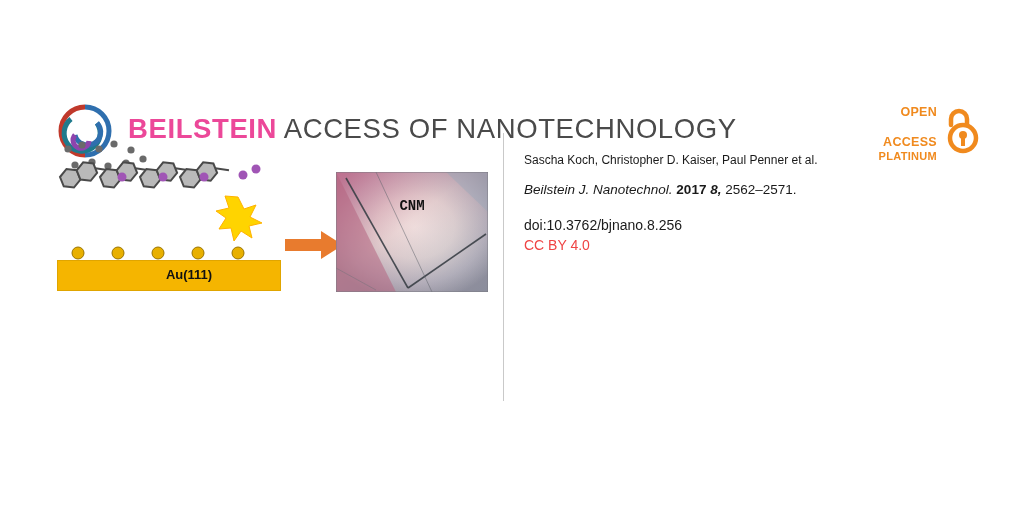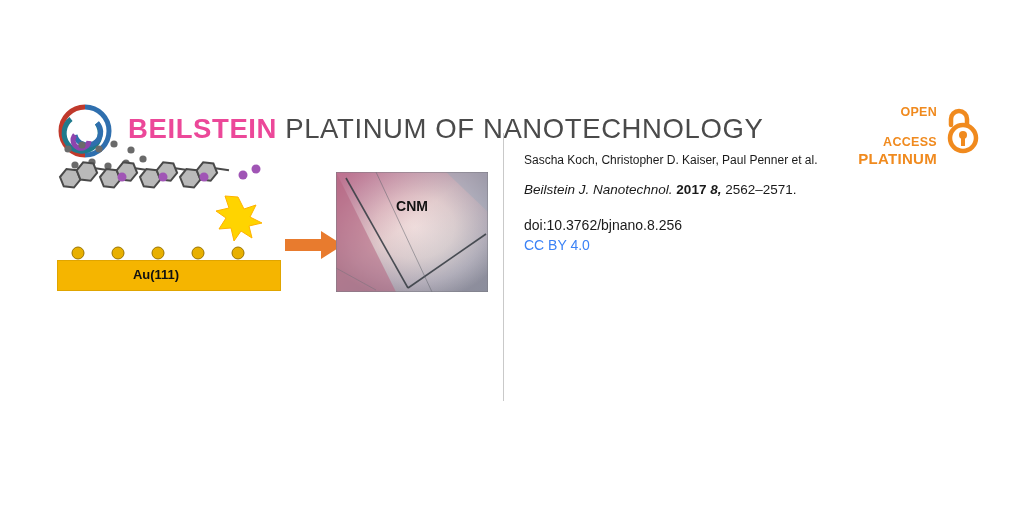--- a/index.html
+++ b/index.html
@@ -64,21 +64,21 @@
     position: absolute;
     right: 42px;
     top: 2px;
     text-align: right;
     color: #f08a1e;
     font-weight: bold;
     line-height: 1.18;
   }
   .oa-text .l1 { font-size: 12.5px; letter-spacing: 0.3px; }
   .oa-text .l2 { font-size: 12.5px; letter-spacing: 0.3px; margin-top: 15px; }
-  .oa-text .l3 { font-size: 15px; letter-spacing: 0.3px; }
+  .oa-text .l3 { font-size: 11px; letter-spacing: 0.3px; }
   .oa-lock {
     position: absolute;
     right: 0px;
     top: 3px;
     width: 34px;
     height: 50px;
   }
 
   
   .graphic {
@@ -101,20 +101,21 @@
     position: absolute;
     left: 27px;
     top: 125px;
     width: 198px;
     height: 29px;
     line-height: 29px;
     text-align: center;
     font-size: 13px;
     font-weight: bold;
     color: #111;
+    padding-left: 33px;
   }
   .mol-canvas {
     position: absolute;
     left: 0;
     top: 0;
     width: 270px;
     height: 130px;
   }
   .arrow {
     position: absolute;
@@ -136,20 +137,21 @@
   }
   .cnm-label {
     position: absolute;
     left: 336px;
     top: 198px;
     width: 152px;
     text-align: center;
     font-size: 14px;
     font-weight: bold;
     color: #111;
+    font-family: Liberation Mono, monospace;
   }
 
   
   .divider {
     position: absolute;
     left: 503px;
     top: 133px;
     width: 1px;
     height: 268px;
     background: #c9c9c9;
@@ -190,21 +192,21 @@
     font-weight: bold;
   }
   .doi {
     margin-top: 18px;
     font-size: 14px;
     color: #1a1a1a;
     line-height: 1.45;
   }
   .license {
     font-size: 14px;
-    color: #3b82f6;
+    color: #ef4444;
     line-height: 1.45;
   }
 </style>
 </head>
 <body>
 
 <div class="page">
 
   <div class="header">
 
@@ -212,21 +214,21 @@
       <svg width="56" height="56" viewBox="0 0 56 56">
         <path d="M28 4 A24 24 0 0 1 28 52" fill="none" stroke="#2f6fae" stroke-width="5"></path>
         <path d="M28 52 A24 24 0 0 1 28 4" fill="none" stroke="#c0392b" stroke-width="5"></path>
         <path d="M14 16 A18 18 0 1 0 40 20" fill="none" stroke="#1f7a8c" stroke-width="5"></path>
         <path d="M40 20 A13 13 0 1 1 18 32" fill="none" stroke="#2f6fae" stroke-width="5"></path>
         <path d="M18 32 A8 8 0 1 0 32 38" fill="none" stroke="#8e44ad" stroke-width="5"></path>
       </svg>
     </div>
 
     <div class="journal-title">
-      <span class="brand">BEILSTEIN</span><span class="rest"> PLATINUM OF NANOTECHNOLOGY</span>
+      <span class="brand">BEILSTEIN</span><span class="rest"> ACCESS OF NANOTECHNOLOGY</span>
     </div>
 
     <div class="oa-badge">
       <div class="oa-text">
         <div class="l1">OPEN</div>
         <div class="l2">ACCESS</div>
         <div class="l3">PLATINUM</div>
       </div>
       <div class="oa-lock">
         <svg width="34" height="50" viewBox="0 0 34 50">

